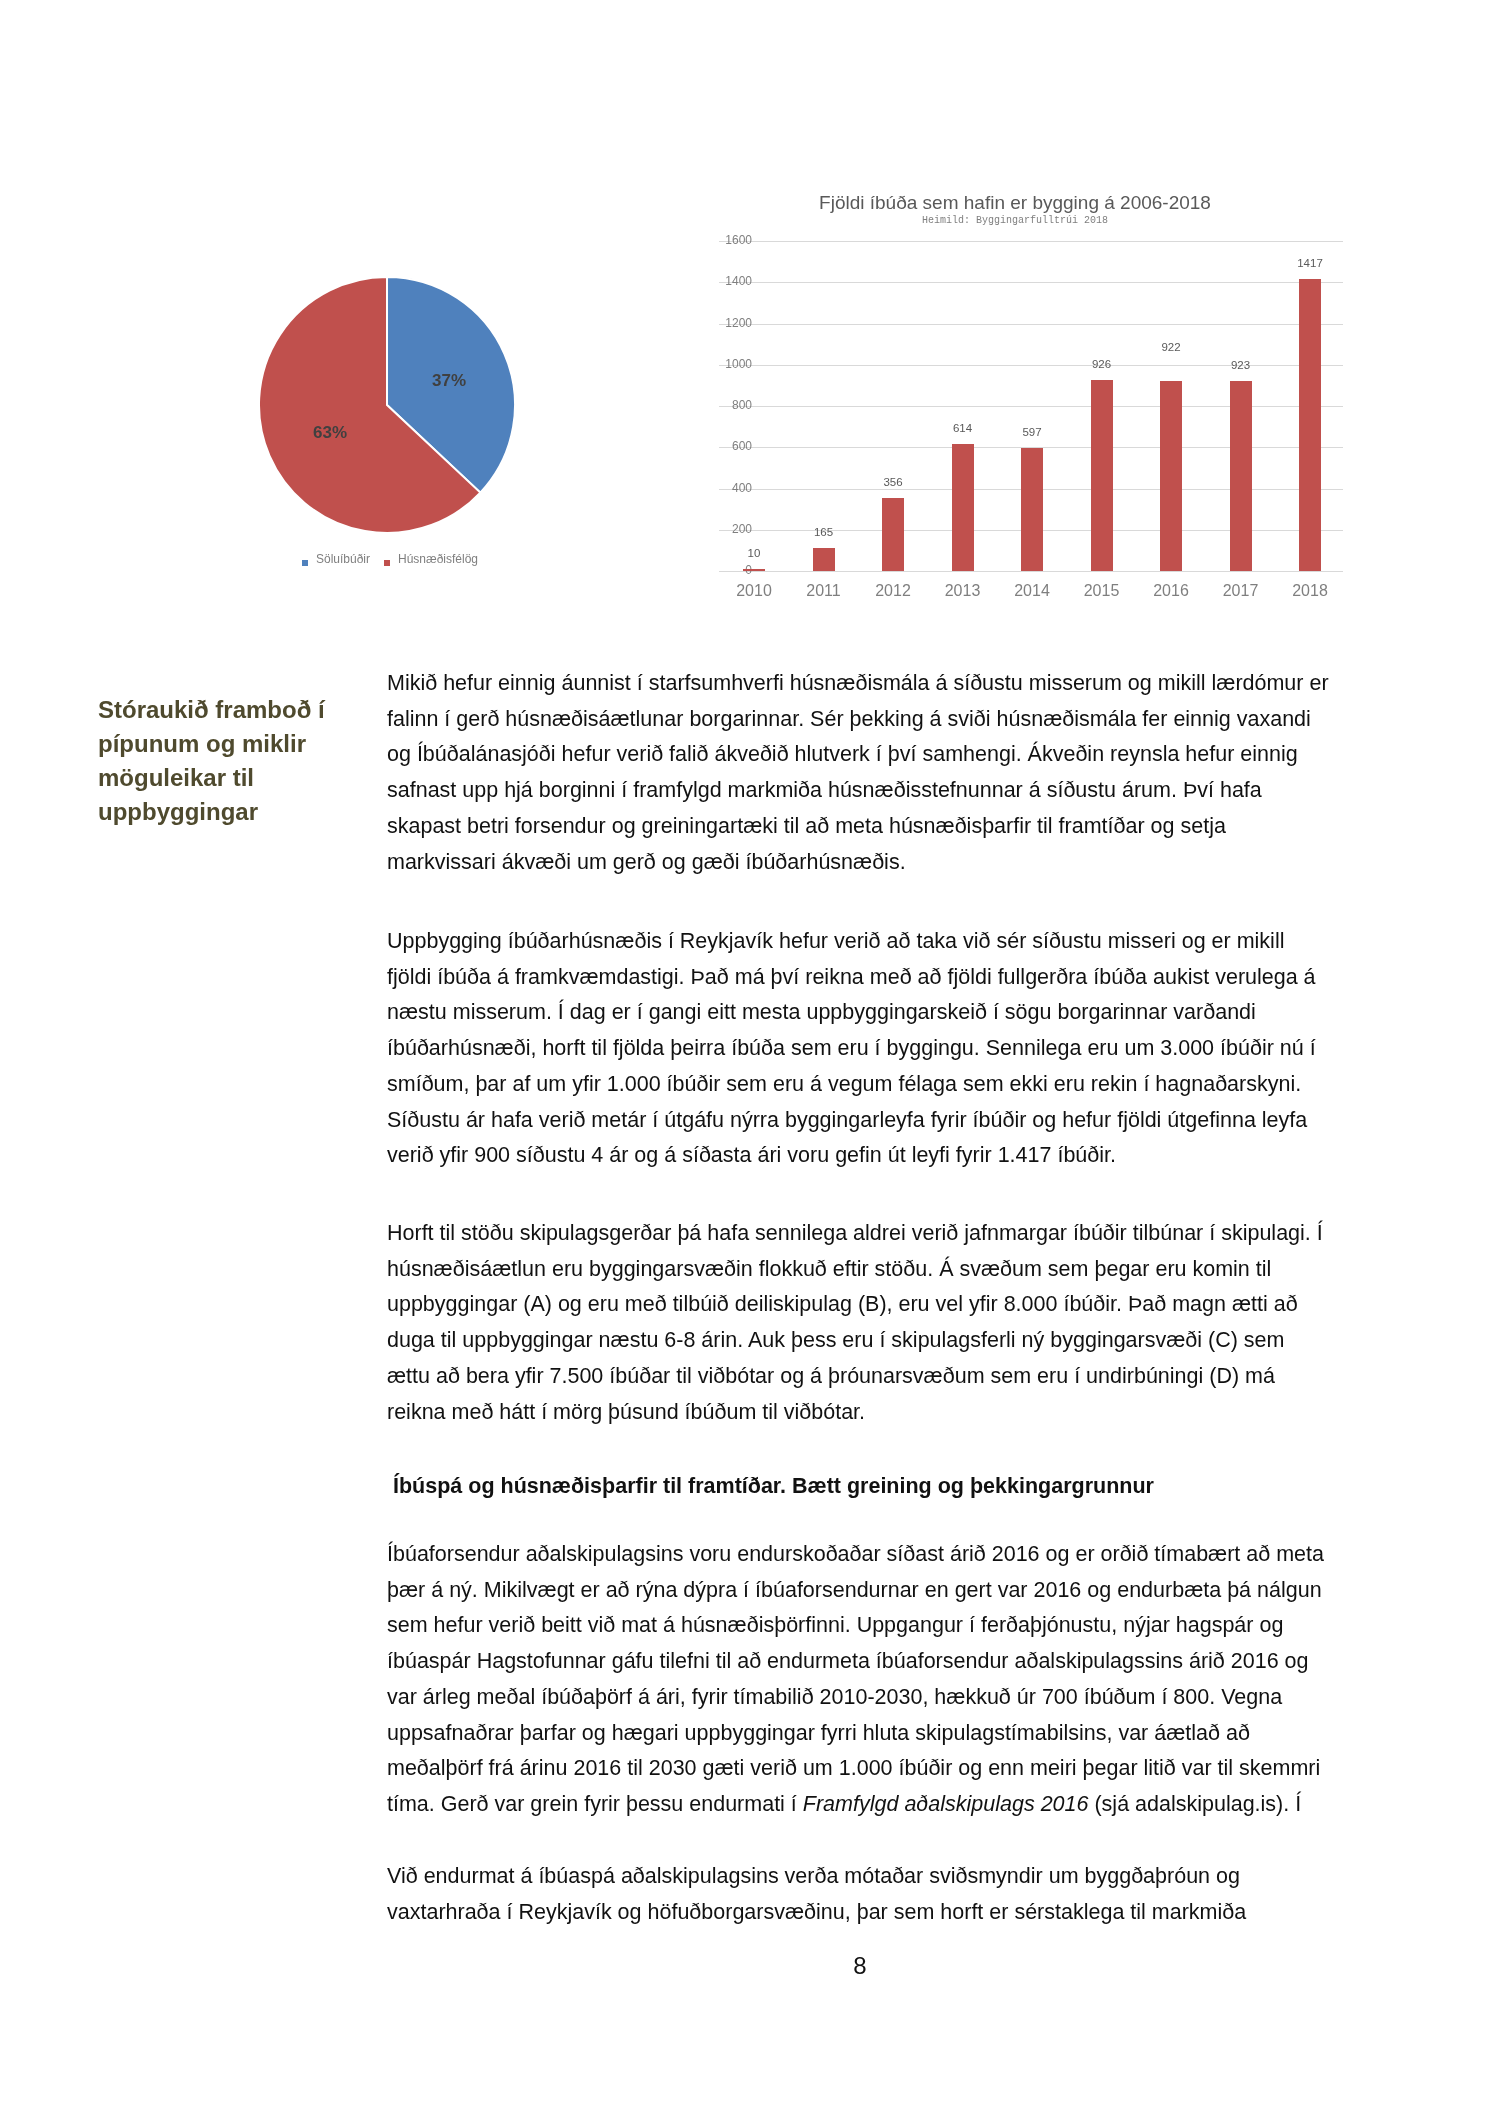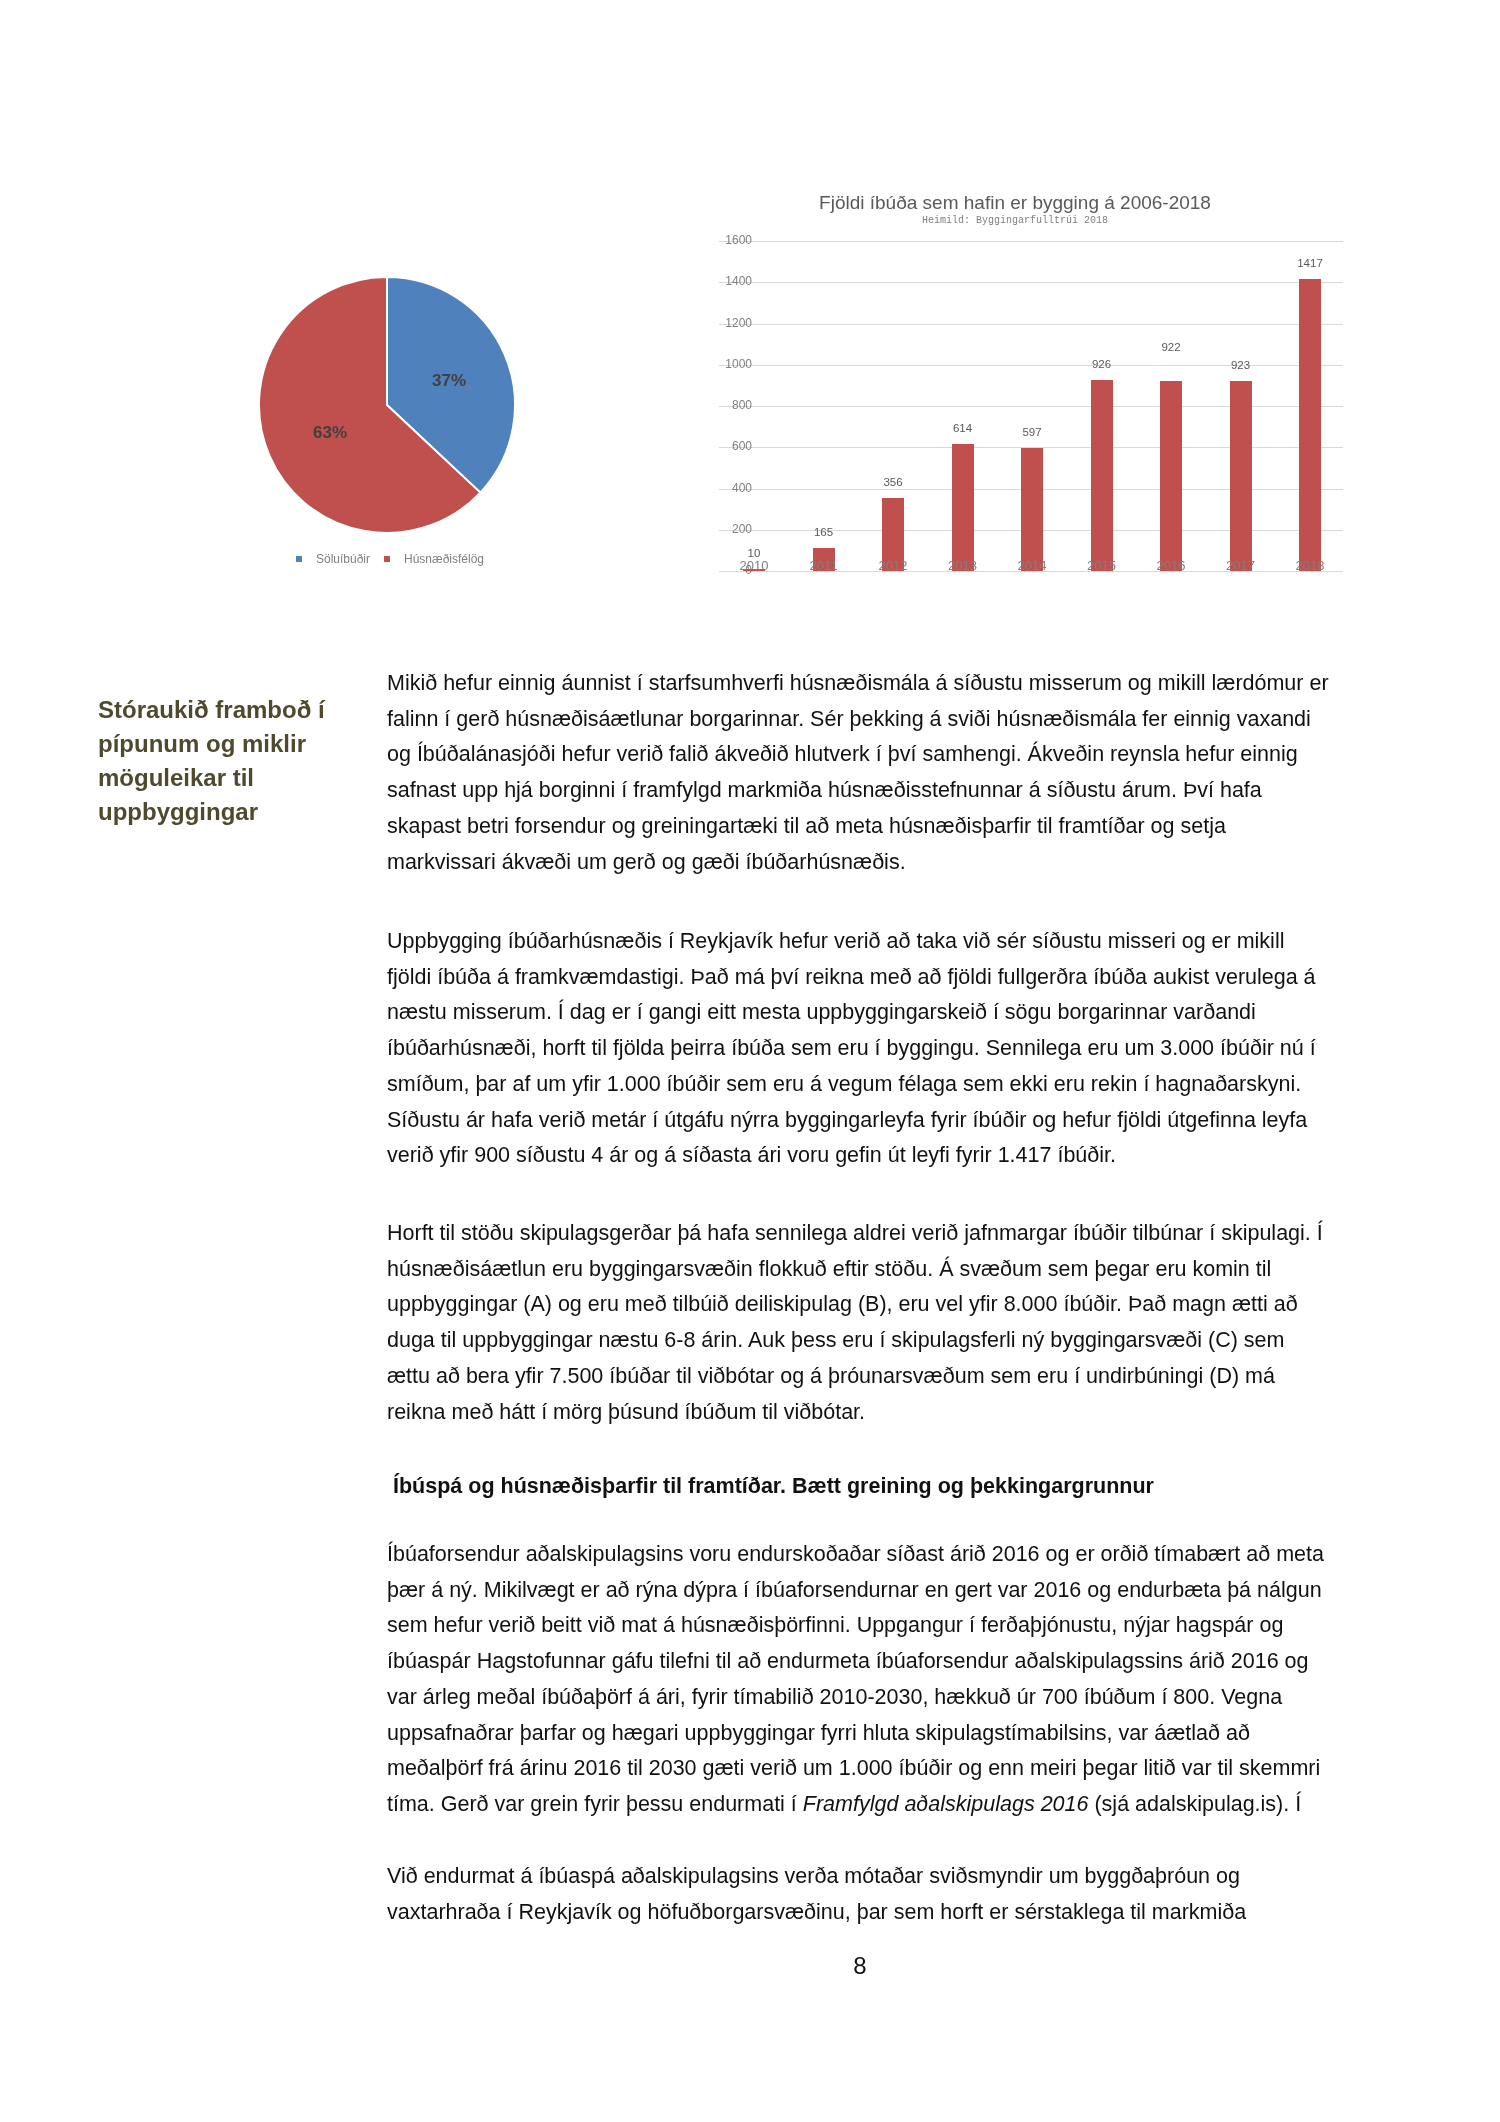--- a/index.html
+++ b/index.html
@@ -5,27 +5,27 @@
   html, body { margin:0; padding:0; background:#ffffff; }
   body { width:1500px; height:2122px; position:relative; overflow:hidden;
          font-family:"Liberation Sans", sans-serif; color:#1a1a1a; }
   .abs { position:absolute; }
   .pie-title { left:120px; width:540px; top:208px; text-align:center; font-size:18px; font-weight:bold;
                color:#595959; line-height:24px; }
   .bar-title { left:780px; width:470px; top:192px; text-align:center; font-size:19px; color:#595959; }
   .bar-sub { left:780px; width:470px; top:215px; text-align:center; font-size:10px; color:#7f7f7f;font-family:Liberation Mono, monospace; }
   .legend { top:552px; left:300px; width:180px; display:flex; gap:14px; justify-content:center;
             font-size:12px; color:#7f7f7f; }
-  .legend .item { display:flex; align-items:center; gap:14px; }
+  .legend .item { display:flex; align-items:flex-end; gap:8px; }
   .legend .sw { width:6px; height:6px; display:inline-block; }
   .ytick { font-size:12px; color:#7f7f7f; width:40px; text-align:right; left:712px; }
   .grid { height:1px; background:#d9d9d9; left:719px; width:624px; }
   .bar { width:22px; background:#c0504d; }
   .blabel { font-size:11.5px; color:#595959; width:60px; text-align:center; }
-  .xlabel { font-size:13px; color:#7f7f7f; width:60px; text-align:center; top:558px; }
+  .xlabel { font-size:16px; color:#7f7f7f; width:60px; text-align:center; top:582px; }
   .side-head { left:98px; top:693px; width:250px; font-size:24px; font-weight:bold; color:#4f4a2e;
                line-height:34px; }
   .para { left:375px; width:945px; font-size:21.5px; line-height:35.7px; color:#111; margin:12px; }
   .subhead { left:393px; top:1474px; width:945px; font-size:21.5px; font-weight:bold; color:#111; }
   .pagenum { left:820px; width:80px; text-align:center; top:1952px; font-size:24px; color:#111; }
   .pie-pct { font-size:17px; font-weight:bold; color:#404040; }
 </style>
 </head>
 <body>
 

